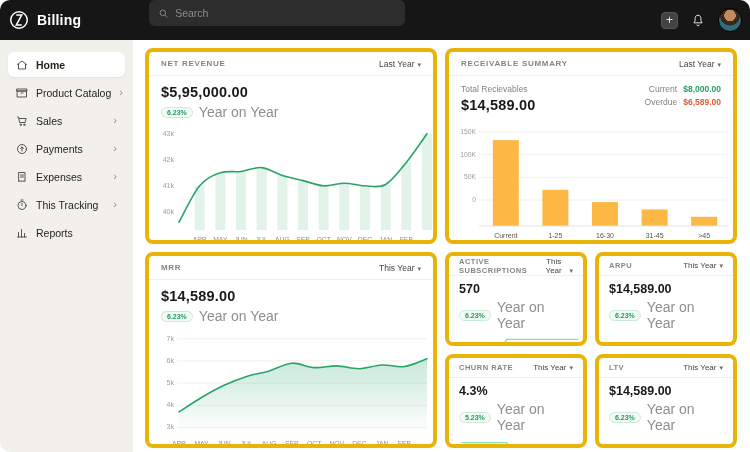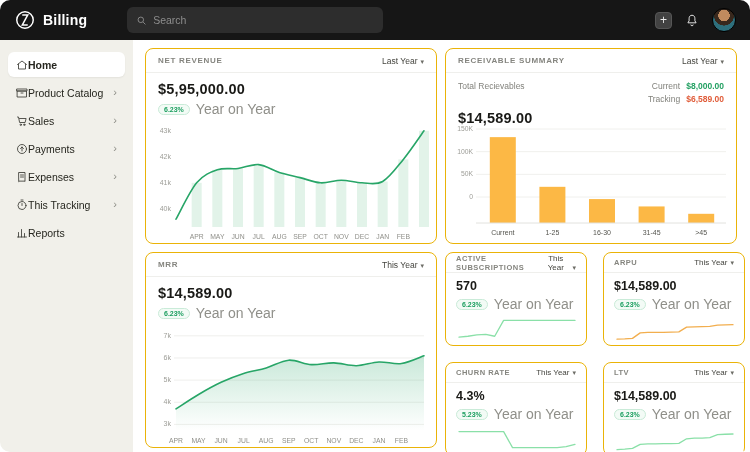--- a/index.html
+++ b/index.html
@@ -1,65 +1,65 @@
 <!DOCTYPE html>
 <html><head>
 <meta charset="utf-8">
 <style>
   *{box-sizing:border-box;margin:0;padding:0}
   html,body{width:750px;height:452px;background:#fff}
   body{font-family:"Liberation Sans",sans-serif;-webkit-font-smoothing:antialiased}
   .app{width:750px;height:452px;border-radius:10px;overflow:hidden;display:flex;flex-direction:column;background:#fff}
 
   
-  .topbar{height:40px;flex:0 0 40px;background:#161616;display:flex;align-items:center;padding:0 14px}
+  .topbar{height:40px;flex:0 0 40px;background:#161616;display:flex;padding:0 8px}
   .logo{display:flex;align-items:center;gap:7px;color:#fff;cursor:pointer}
   .logo svg{width:22px;height:22px;stroke:#fff;fill:none;stroke-width:1.6}
   .logo-text{font-size:14px;font-weight:700;letter-spacing:.2px}
-  .search{margin-left:40px;width:256px;height:26px;background:#2d2d2d;border-radius:6px;display:flex;align-items:center;padding:0 9px;gap:6px}
+  .search{margin-left:68px;width:256px;height:26px;background:#2d2d2d;border-radius:6px;display:flex;align-items:center;padding:0 9px;gap:6px}
   .search svg{width:11px;height:11px;stroke:#8d8d8d;fill:none;stroke-width:2;flex:0 0 11px}
   .search input{background:transparent;border:none;outline:none;color:#d6d6d6;font-size:10.5px;width:100%;font-family:"Liberation Sans",sans-serif}
   .search input::placeholder{color:#8d8d8d}
   .topbar-right{margin-left:auto;display:flex;align-items:center;gap:13px}
   .plus-btn{width:17px;height:17px;background:#424242;border:1px solid #565656;border-radius:4px;color:#ececec;font-size:12px;line-height:1;display:flex;align-items:center;justify-content:center;cursor:pointer}
   .bell-btn{background:none;border:none;cursor:pointer;display:flex}
   .bell-btn svg{width:14px;height:15px;stroke:#e4e4e4;fill:none;stroke-width:1.7}
   .avatar{width:24px;height:24px;border-radius:50%;cursor:pointer;border:1px solid #000;
     background:radial-gradient(circle at 50% 30%, #c08a5e 0 30%, #38281d 31% 52%, #2e6f7c 53% 100%)}
 
   
   .body{flex:1;display:flex;min-height:0}
   .sidebar{width:133px;flex:0 0 133px;background:#f1f0ea;padding:12px 8px 0}
-  .side-item{display:flex;align-items:center;height:25px;padding:0 8px;border-radius:6px;
+  .side-item{display:flex;align-items:center;gap:8px;height:25px;padding:0 8px;border-radius:6px;
     font-size:10.5px;color:#26261f;margin-bottom:3px;cursor:pointer;white-space:nowrap}
   .side-item.active{background:#fff;box-shadow:0 1px 2px rgba(0,0,0,.06);font-weight:700}
   .side-item svg{width:12px;height:12px;stroke:#3b3b35;fill:none;stroke-width:1.7;stroke-linecap:round;stroke-linejoin:round;flex:0 0 12px}
   .side-item .chev{margin-left:auto;color:#8f8f88;font-size:11px;line-height:1}
 
   main{flex:1;padding:8px 12px 4px;background:#fff;display:grid;
     grid-template-columns:292px 292px;grid-template-rows:196px 196px;gap:8px}
-  .card{background:#fff;border:1px solid #eab308;border-radius:8px;overflow:hidden}
+  .card{background:#fff;border:4px solid #eab308;border-radius:8px;overflow:hidden}
   .card-head{height:24px;display:flex;align-items:center;justify-content:space-between;padding:0 12px;border-bottom:1px solid #efefec}
   .card-title{font-size:8px;font-weight:700;letter-spacing:.7px;color:#85857f}
   .period{display:flex;align-items:flex-end;gap:3px;font-size:8.5px;color:#45453f;background:none;border:none;cursor:pointer;font-family:"Liberation Sans",sans-serif}
   .period .caret{font-size:7px;color:#6d6d67}
   .card-body{padding:8px 12px 0;height:42px}
   .big-value{font-size:14.5px;font-weight:700;color:#191916;letter-spacing:.2px}
   .badge-row{display:flex;align-items:center;gap:6px;margin-top:4px}
   .badge{font-size:7px;font-weight:700;color:#1b9e5f;border:1px solid #c9ebd8;background:#f3fbf6;border-radius:8px;padding:1px 5px}
   .caption{font-size:14px;color:#8f8f89}
 
   .recv-body{display:flex;justify-content:space-between;align-items:flex-start}
-  .recv-total-label{font-size:8.5px;color:#82827c;margin-bottom:19px}
+  .recv-total-label{font-size:8.5px;color:#82827c;margin-bottom:3px}
   .recv-row{display:flex;justify-content:flex-end;align-items:baseline;gap:6px;font-size:8.5px;margin-bottom:3px}
   .recv-label{color:#82827c}
   .recv-val-current{color:#24a163;font-weight:700}
   .recv-val-overdue{color:#e05c39;font-weight:700}
 
-  .small-grid{display:grid;grid-template-columns:142px 142px;grid-template-rows:94px 94px;gap:16px}
+  .small-grid{display:grid;grid-template-columns:142px 142px;grid-template-rows:94px 94px;gap:8px}
   .small .card-head{height:20px;padding:0 10px}
   .small .card-title{font-size:7.5px;letter-spacing:.5px}
   .small .period{font-size:8px}
   .small .card-body{padding:6px 10px 0;height:auto}
   .small-value{font-size:12.5px;font-weight:700;color:#191916}
   .small .badge-row{margin-top:3px}
   .spark{display:block;margin:3px auto 0}
   .chart{display:block}
 </style>
 </head>
@@ -220,21 +220,21 @@
           <div>
             <div class="recv-total-label">Total Recievables</div>
             <div class="big-value">$14,589.00</div>
           </div>
           <div>
             <div class="recv-row">
               <span class="recv-label">Current</span>
               <span class="recv-val-current">$8,000.00</span>
             </div>
             <div class="recv-row">
-              <span class="recv-label">Tracking</span>
+              <span class="recv-label">Overdue</span>
               <span class="recv-val-overdue">$6,589.00</span>
             </div>
           </div>
         </div>
         <svg class="chart" width="290" height="126">
             <line x1="30" y1="14" x2="280" y2="14" stroke="#f0f0ed" stroke-width="1"></line>
             <text x="27" y="16" text-anchor="end" font-size="6.8" fill="#9d9d97" font-family="Liberation Sans, sans-serif">150K</text>
             <line x1="30" y1="36.66666666666667" x2="280" y2="36.66666666666667" stroke="#f0f0ed" stroke-width="1"></line>
             <text x="27" y="38.66666666666667" text-anchor="end" font-size="6.8" fill="#9d9d97" font-family="Liberation Sans, sans-serif">100K</text>
             <line x1="30" y1="59.333333333333336" x2="280" y2="59.333333333333336" stroke="#f0f0ed" stroke-width="1"></line>

